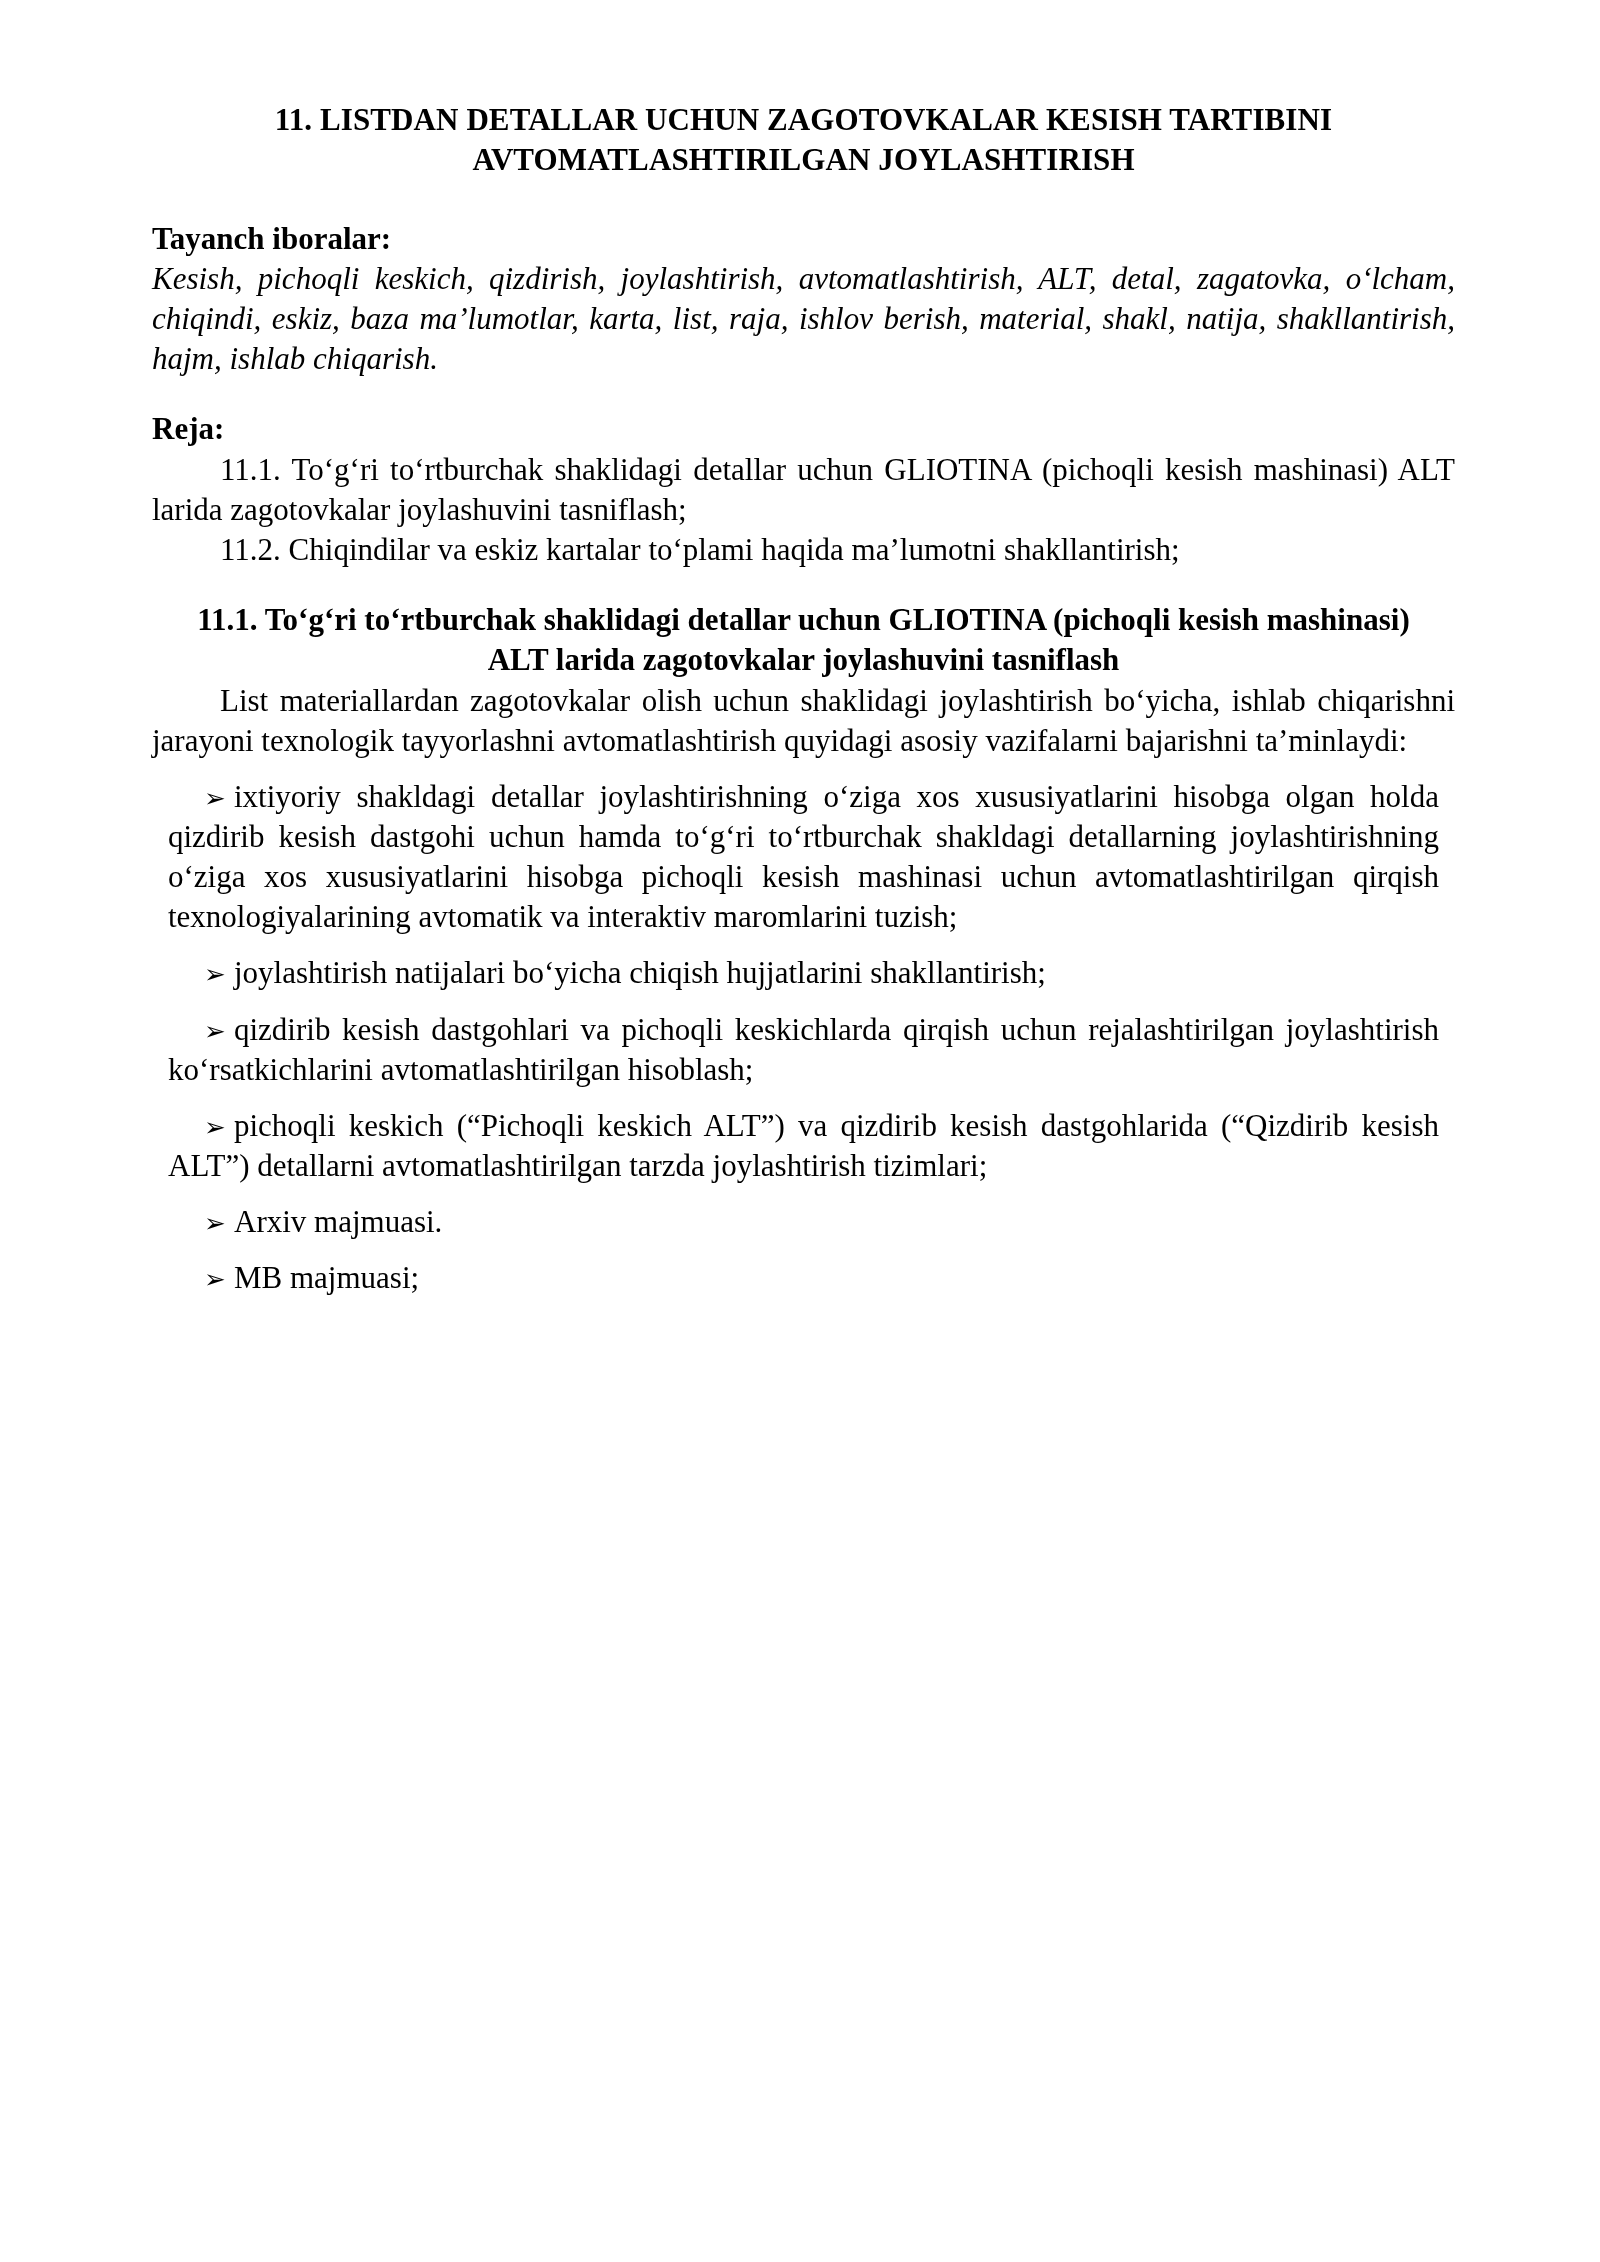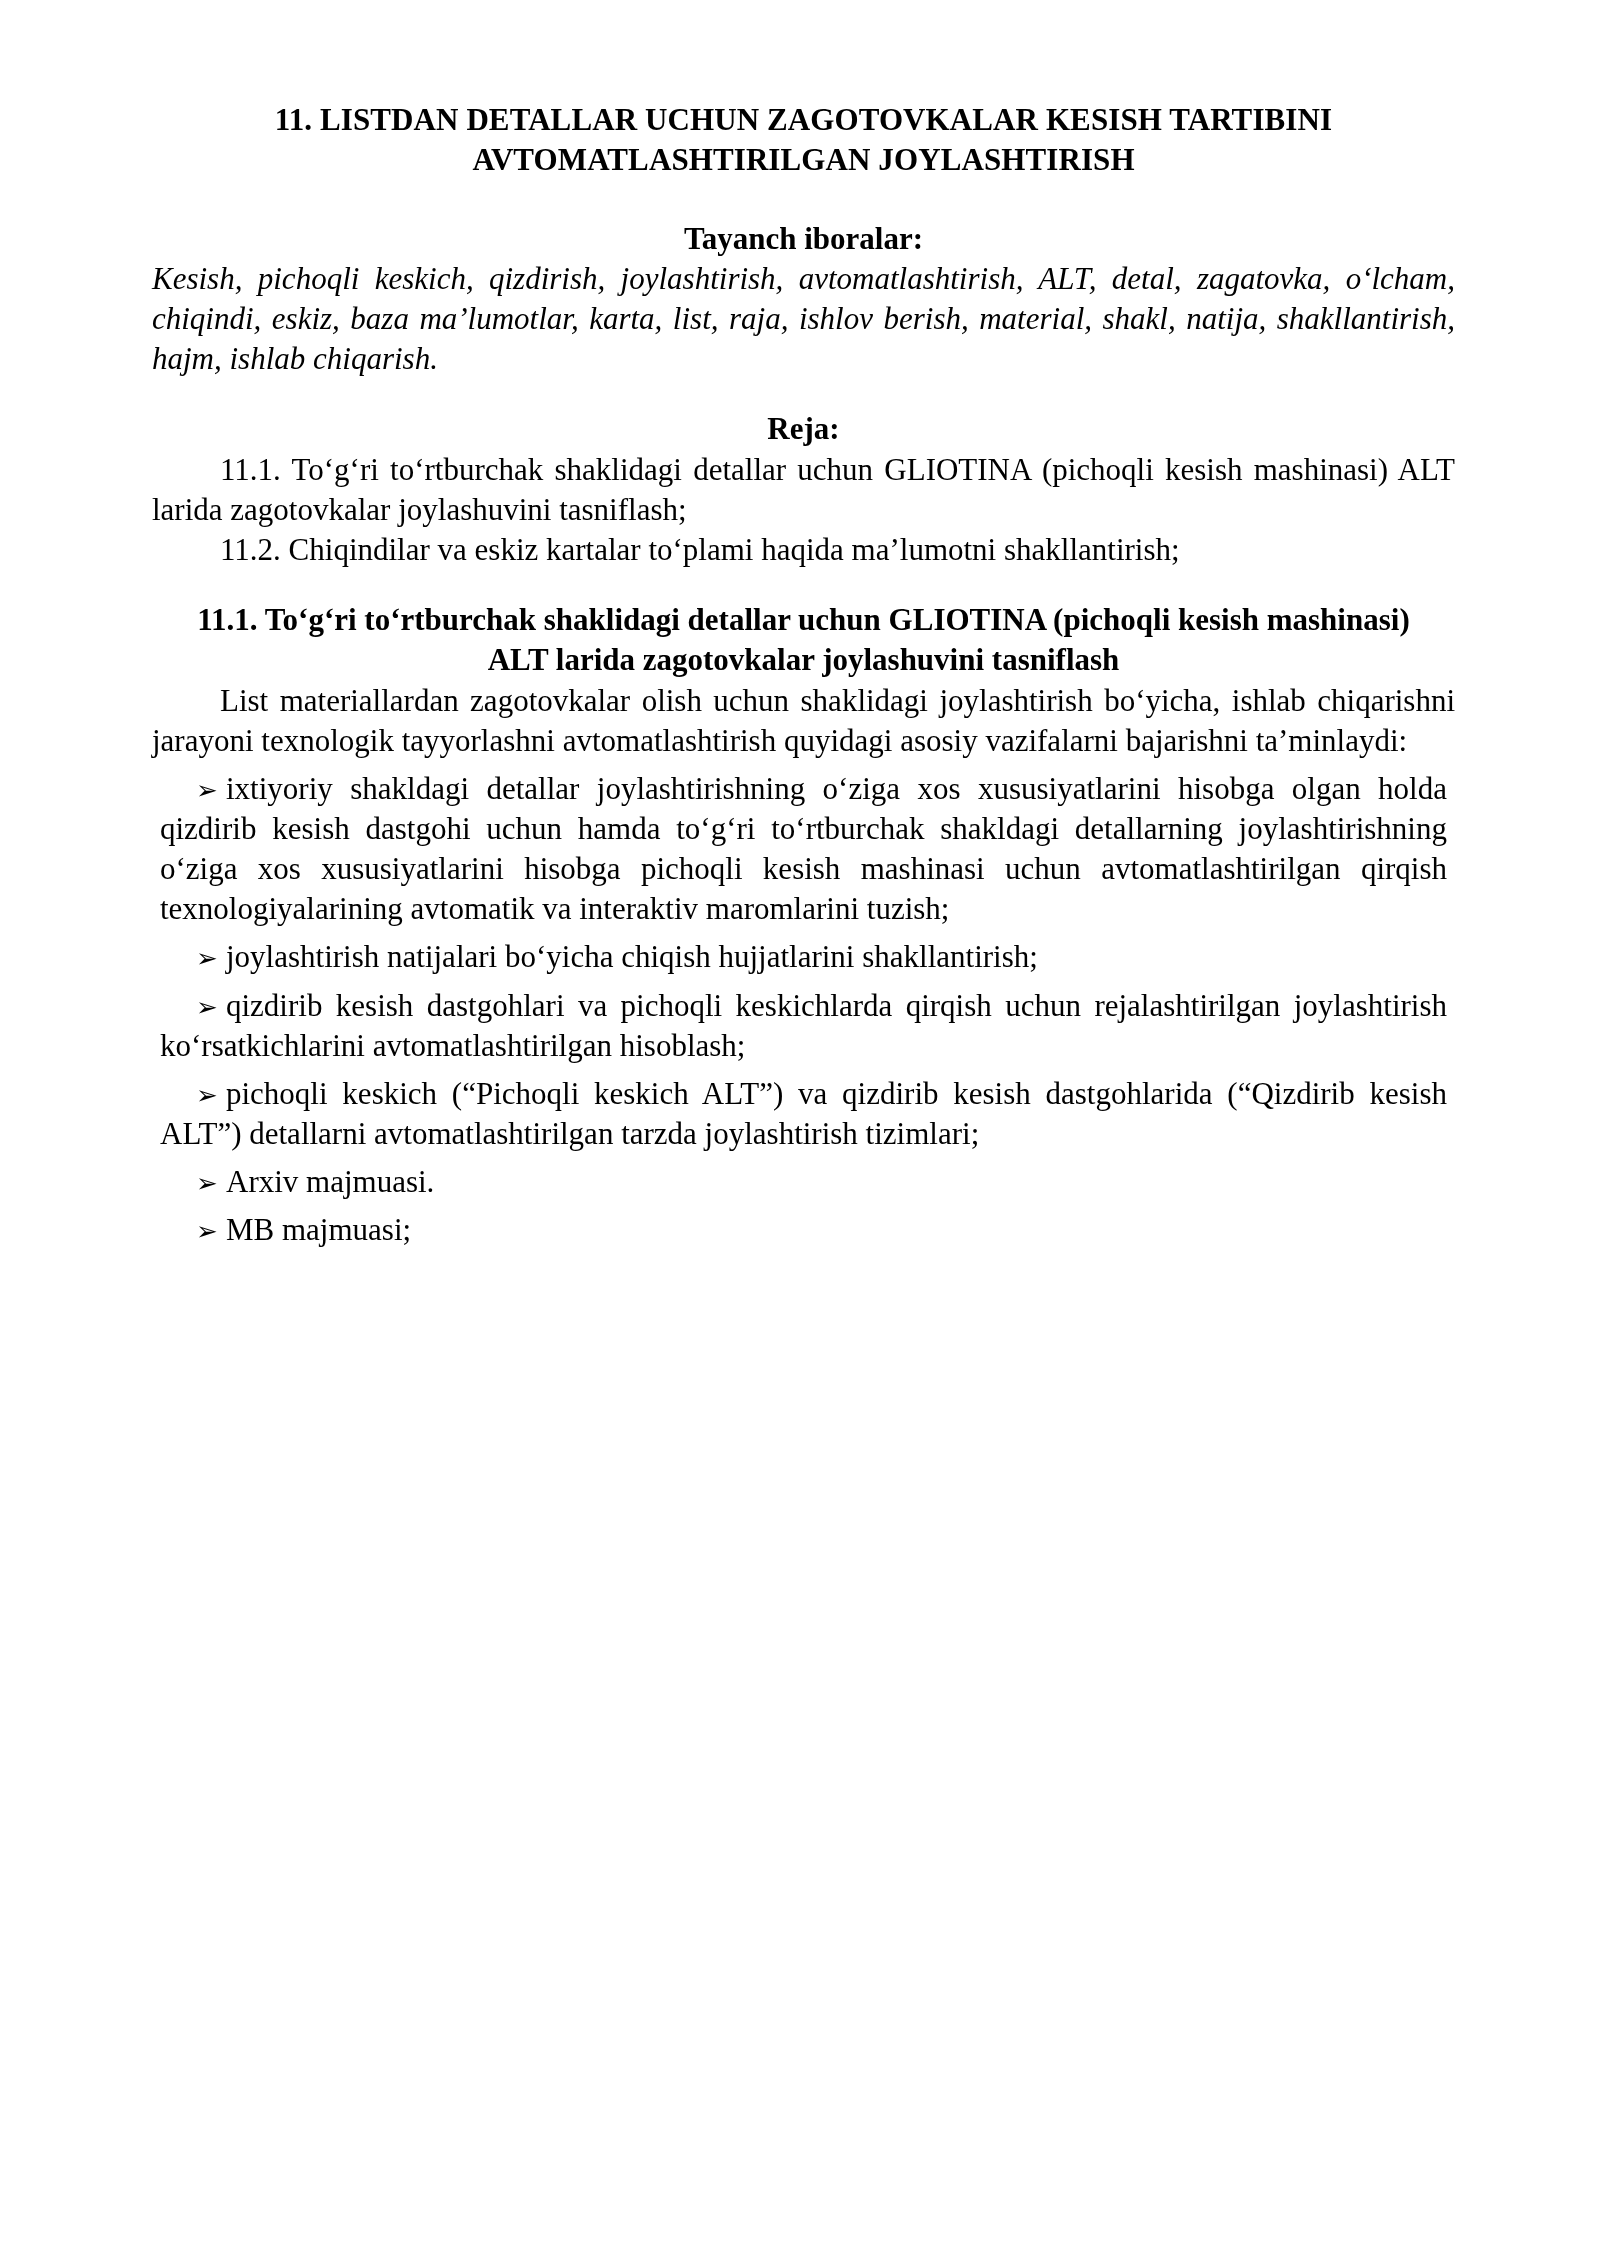--- a/index.html
+++ b/index.html
@@ -27,21 +27,20 @@
     font-size: 31px;
     font-weight: bold;
     text-align: center;
     line-height: 1.30;
     margin: 0;
     letter-spacing: 0.1px;
   }
   .section-center-head {
     font-size: 31px;
     font-weight: bold;
-    text-align: center;
     line-height: 1.30;
     margin: 0;
   }
   .spacer-lg { height: 38px; }
   .spacer-md { height: 30px; }
   .kw-block {
     font-size: 31px;
     font-style: italic;
     text-align: justify;
     text-justify: inter-word;
@@ -64,21 +63,21 @@
     text-align: center;
     line-height: 1.30;
     margin: 0 auto;
     max-width: 1215px;
   }
   .bullet-item {
     font-size: 31px;
     text-align: justify;
     text-justify: inter-word;
     line-height: 1.295;
-    margin: 8px;
+    margin: 16px;
     padding-left: 0;
     text-indent: 0;
     position: relative;
   }
   .bullet-glyph {
     font-family: "DejaVu Sans", sans-serif;
     font-size: 26px;
     line-height: 1;
     display: inline-block;
     width: 30px;

